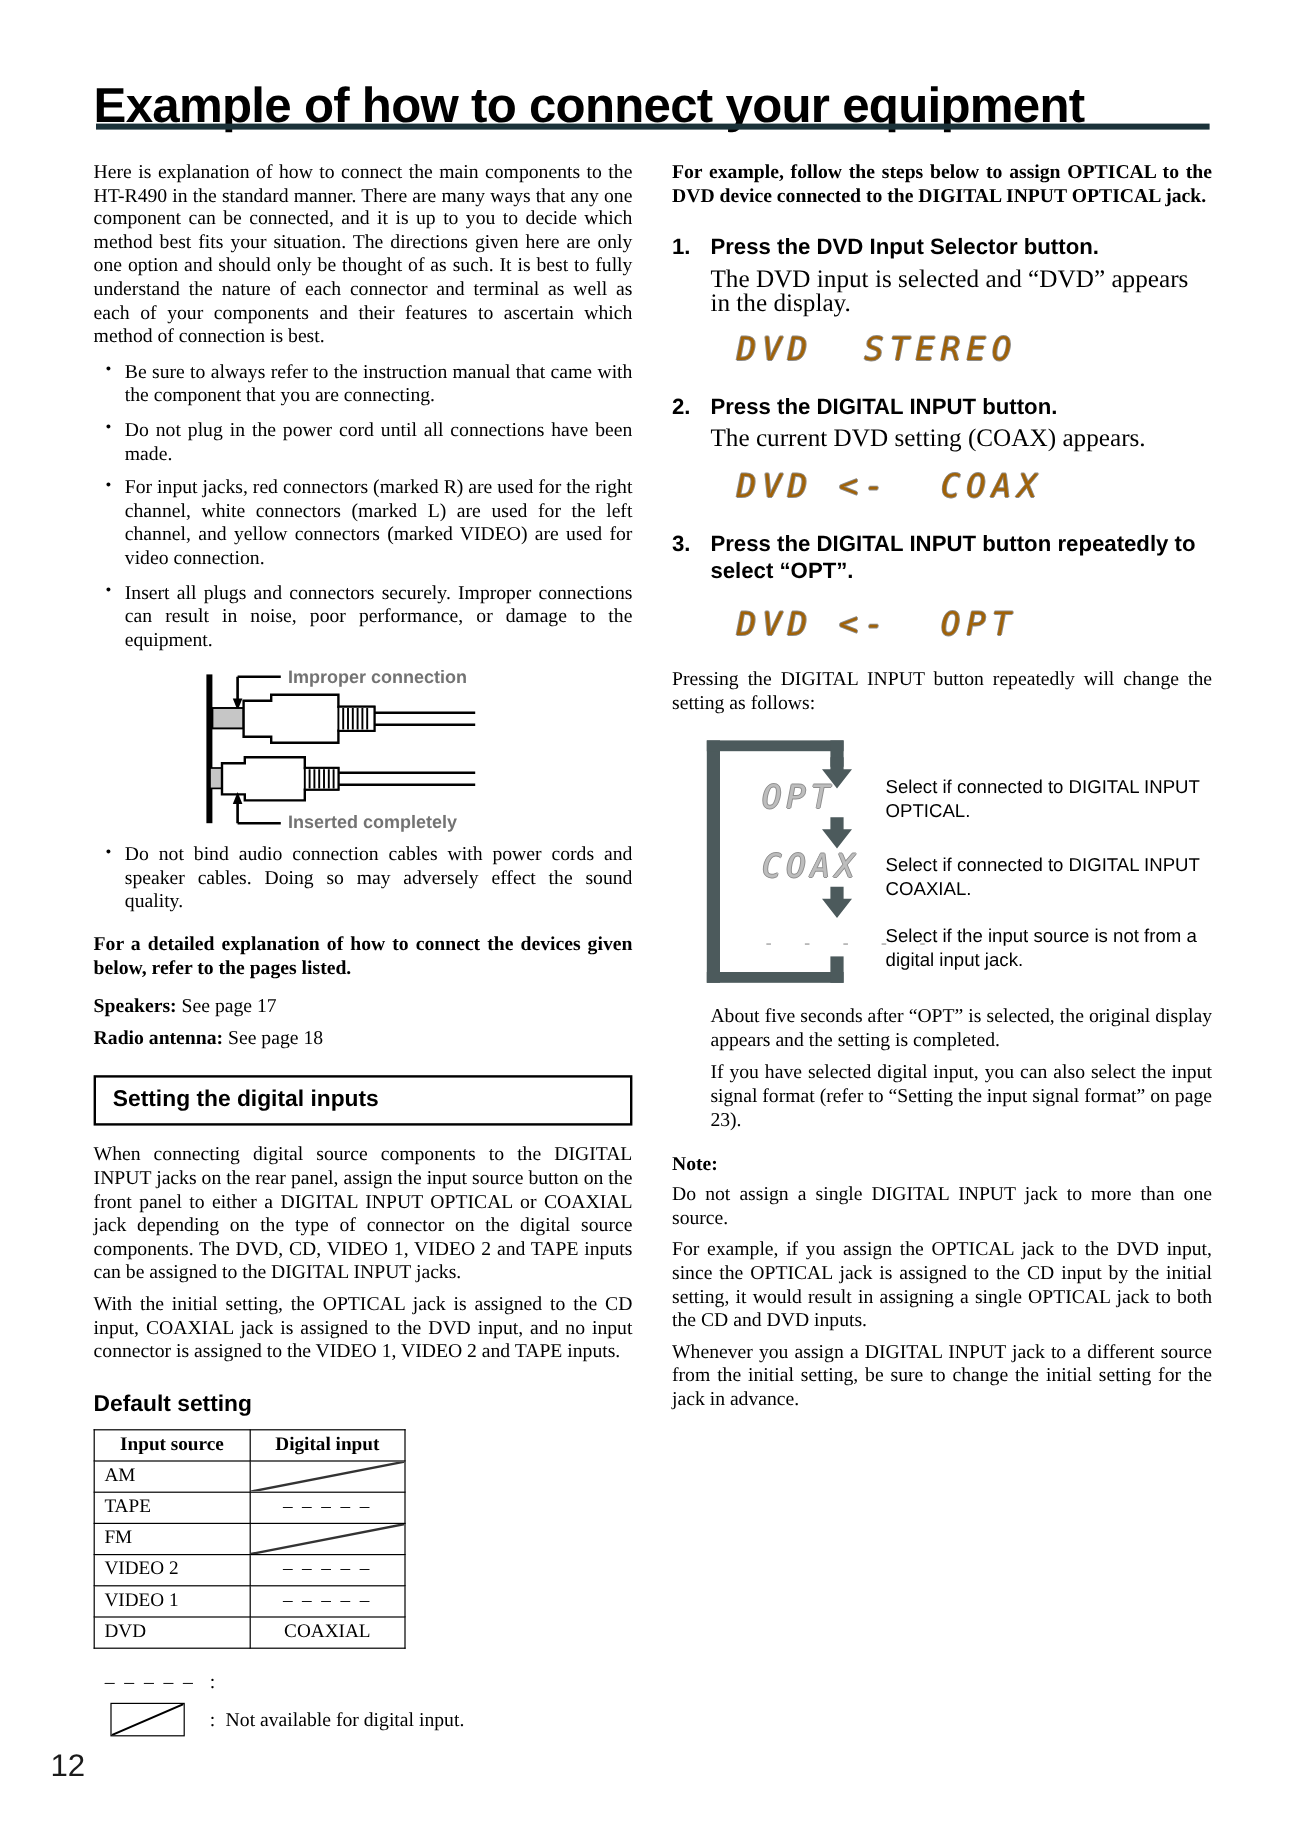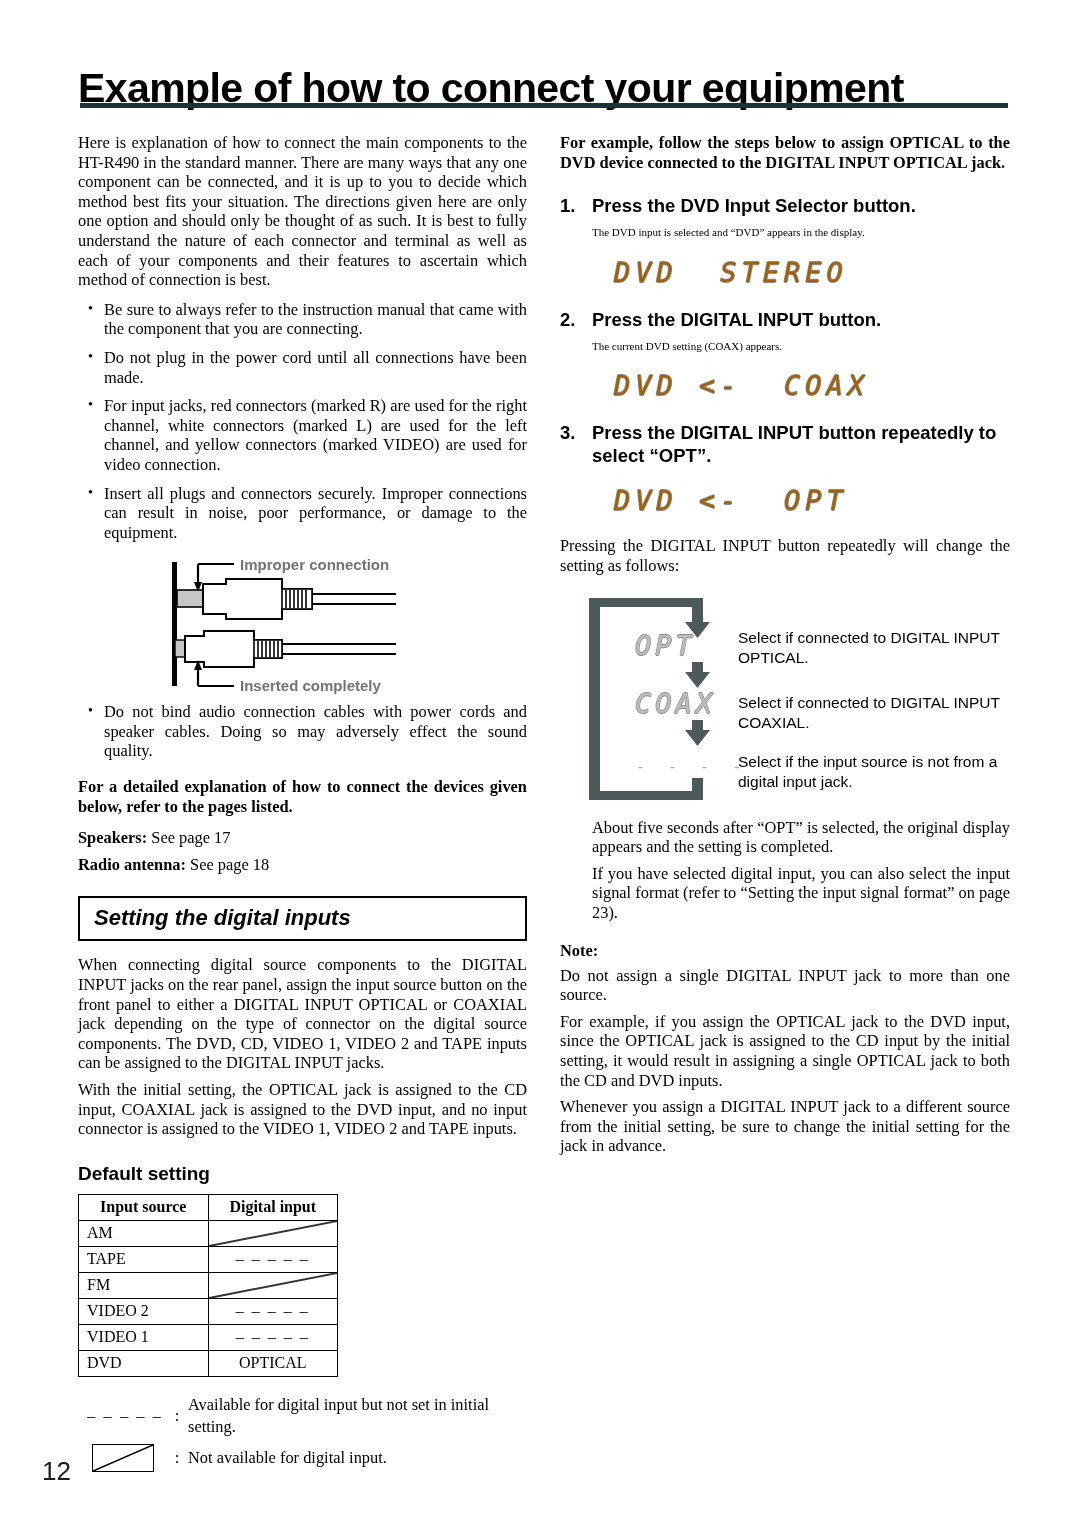--- a/index.html
+++ b/index.html
@@ -112,23 +112,22 @@
     background: #000;
   }
 
   
   .section-box {
     margin-top: 22px;
     border: 2px solid #000;
     padding: 9px 14px 10px 14px;
     font-family: "Liberation Sans", "DejaVu Sans", sans-serif;
     font-weight: bold;
-    font-size: 22px;
+    font-size: 19px;
     line-height: 1;
-    font-style: italic;
   }
   .sub-head {
     margin: 24px 0 9px 0;
     font-family: "Liberation Sans", "DejaVu Sans", sans-serif;
     font-weight: bold;
     font-size: 19px;
   }
 
   
   table.defaults {
@@ -205,21 +204,21 @@
     font-size: 18.5px;
     line-height: 23px;
   }
   .step .num {
     position: absolute;
     left: 0;
     top: 0;
   }
   .step-body {
     margin: 0 0 0 32px;
-    font-size: 11px;
+    font-size: 21px;
     line-height: 19.6px;
   }
 
   
   .lcd {
     margin: 16px 0 10px 54px;
     font-family: "DejaVu Sans Mono", "Liberation Mono", monospace;
     font-style: italic;
     font-size: 27px;
     letter-spacing: 5px;
@@ -405,30 +404,29 @@
         <tr>
           <td class="src">VIDEO 2</td>
           <td class="val dashrow">– – – – –</td>
         </tr>
         <tr>
           <td class="src">VIDEO 1</td>
           <td class="val dashrow">– – – – –</td>
         </tr>
         <tr>
           <td class="src">DVD</td>
-          <td class="val">OPTICAL</td>
+          <td class="val">COAXIAL</td>
         </tr>
       </tbody>
     </table>
 
     <div class="legend">
       <div class="legend-row">
         <div class="legend-key dashrow">– – – – –</div>
         <div class="legend-colon">:</div>
-        <div>Available for digital input but not set in initial setting.</div>
       </div>
       <div class="legend-row">
         <div class="legend-key" style="display:flex;justify-content:flex-start;">
           <div class="legend-box">
             <svg width="100%" height="100%" viewBox="0 0 100 100" preserveAspectRatio="none">
               <line x1="0" y1="100" x2="100" y2="0" stroke="#000" stroke-width="1.6" vector-effect="non-scaling-stroke"></line>
             </svg>
           </div>
         </div>
         <div class="legend-colon">:</div>

